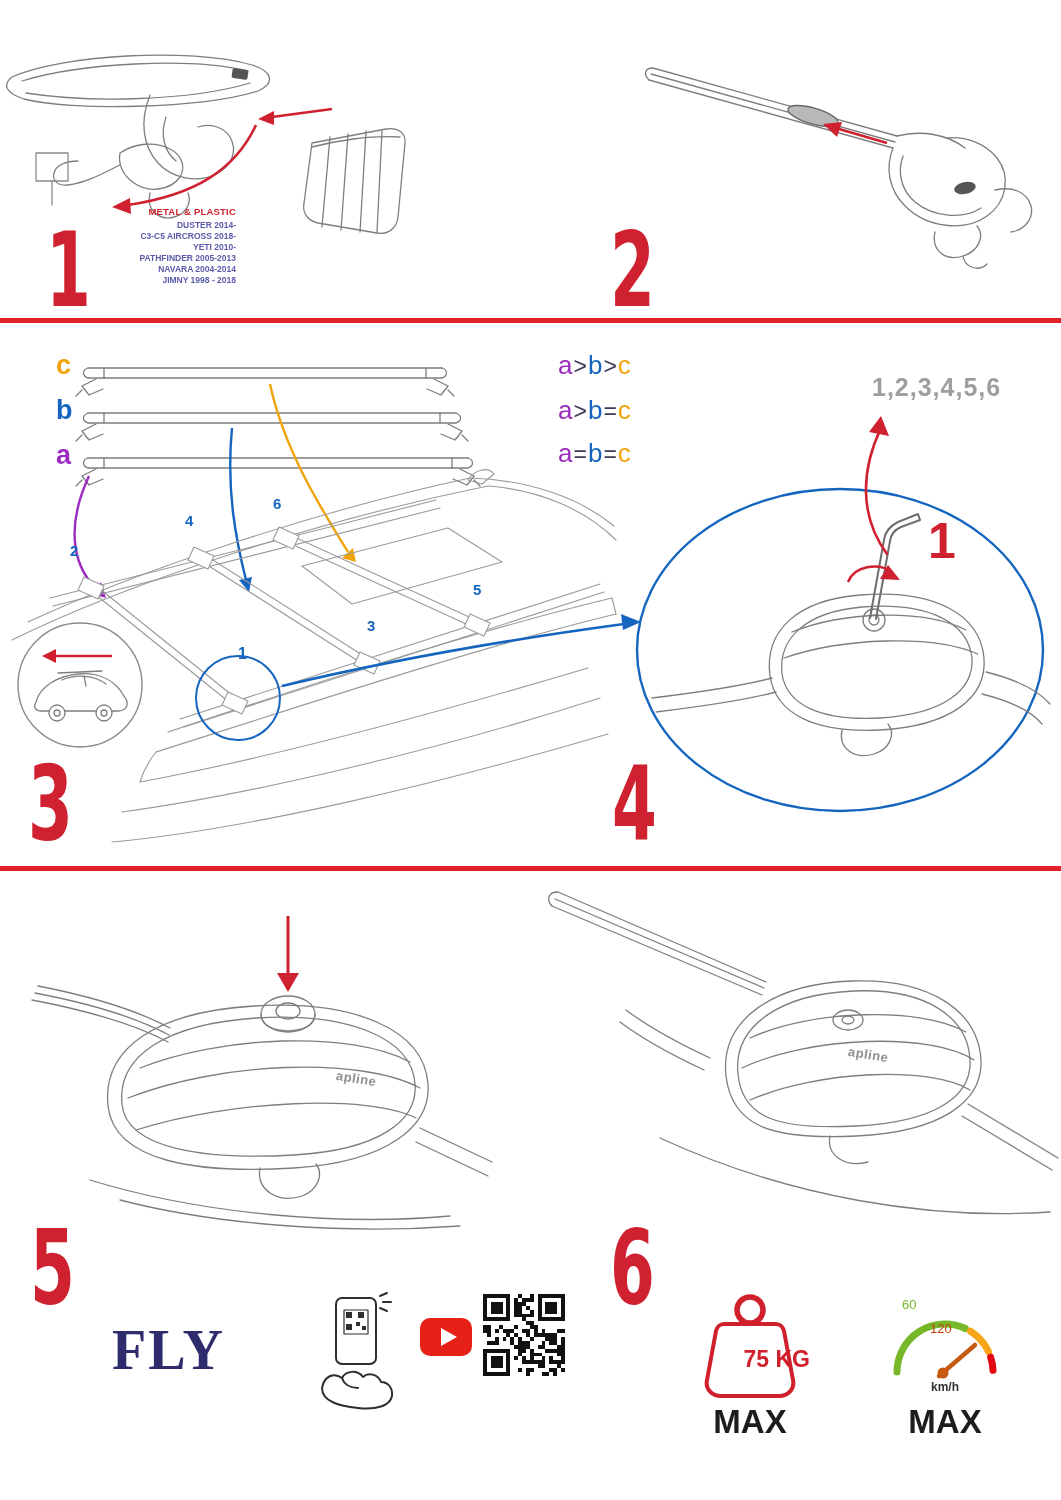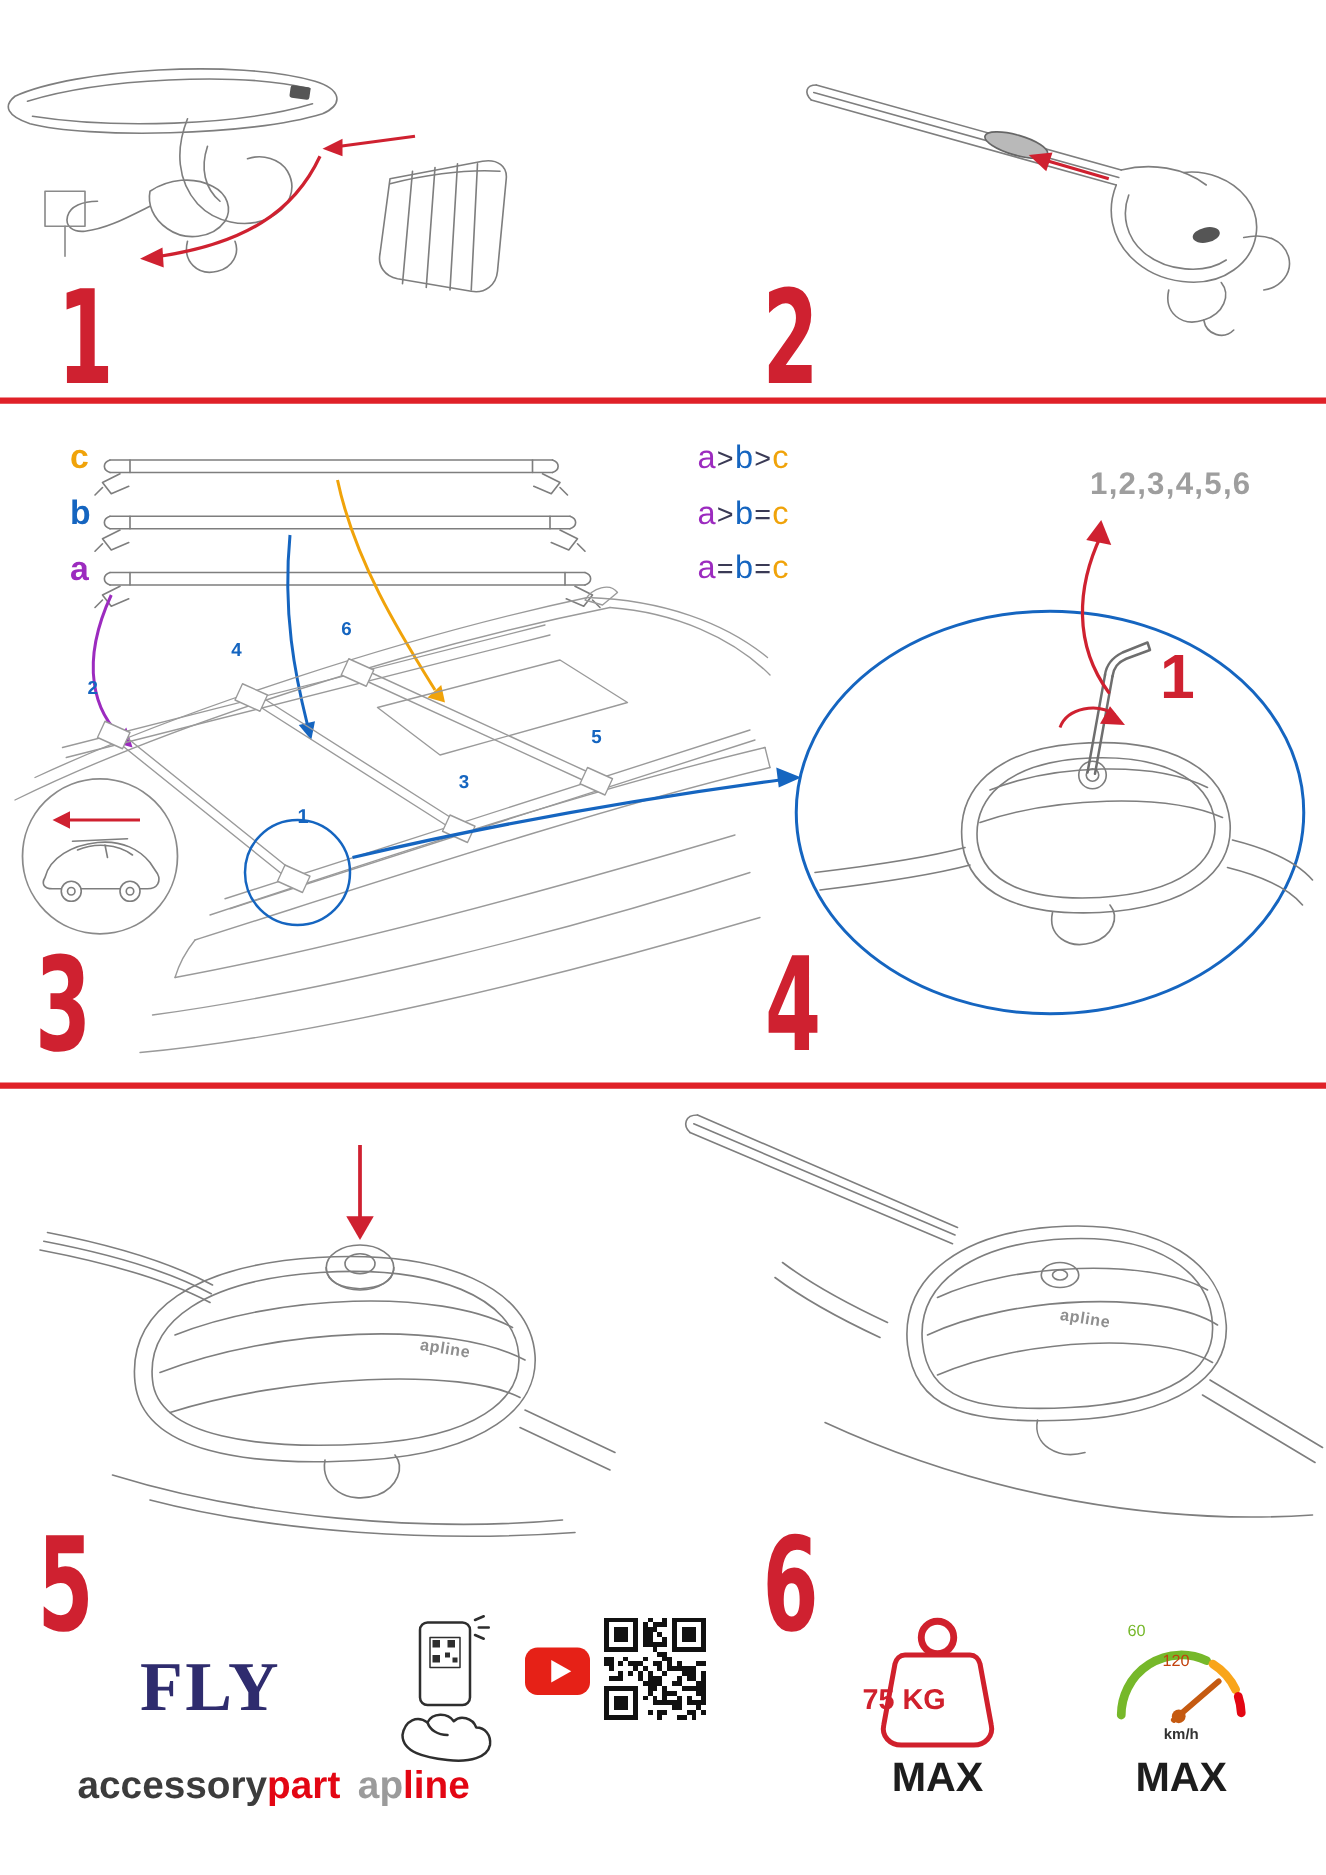--- a/index.html
+++ b/index.html
@@ -15,21 +15,21 @@
   .c-a{color:#9c2bbf}.c-b{color:#1565c0}.c-c{color:#f0a30a}
   .legend-row{position:absolute;left:558px;font-size:26px;font-weight:400;line-height:1}
   .legend-row .op{color:#3a3a55;font-size:23px;padding:0 1px}
   .posnum{position:absolute;color:#1565c0;font-size:15px;font-weight:700;line-height:1}
   .seq{position:absolute;left:872px;top:375px;font-size:25px;font-weight:700;color:#9e9e9e;letter-spacing:1px;line-height:1}
   .firstnum{position:absolute;left:928px;top:516px;font-size:50px;font-weight:700;color:#cf2130;line-height:1}
   .minilogo{position:absolute;font-size:13px;font-weight:700;color:#8f8f8f;letter-spacing:.5px;line-height:1}
   .fly{position:absolute;left:112px;top:1320px;width:110px;text-align:right;font-family:"Liberation Serif",serif;font-size:56px;font-weight:700;color:#2f2c6e;letter-spacing:2px;line-height:1.1}
   .brandline{position:absolute;left:62px;top:1412px;font-size:31px;font-weight:700;line-height:1}
   .w-acc{color:#3c3c3c}.w-part{color:#e30613}.w-ap{color:#9b9b9b;margin-left:14px}.w-line{color:#e30613}
-  .kgtext{position:absolute;left:690px;top:1348px;width:120px;text-align:left;color:#d0202c;font-size:23px;font-weight:700;line-height:1}
+  .kgtext{position:absolute;left:690px;top:1348px;width:120px;text-align:right;color:#d0202c;font-size:23px;font-weight:700;line-height:1}
   .maxtext{position:absolute;font-size:33px;font-weight:700;color:#1d1d1d;text-align:center;line-height:1}
   .speedlabel{position:absolute;font-size:13px;font-weight:400;line-height:1}
   .kmh{position:absolute;left:878px;top:1381px;width:134px;text-align:center;font-size:12px;font-weight:700;color:#333;line-height:1}
 </style>
 </head>
 <body>
 
 <div class="page">
 
   <svg class="draw" style="left:0;top:25px" width="430" height="285" viewBox="0 0 430 285">
@@ -55,20 +55,29 @@
     </g>
     <rect x="232" y="44" width="16" height="10" rx="2" fill="#555" transform="rotate(8 240 49)"></rect>
     <g>
       <path d="M332,84 L272,92" stroke="#cf2130" stroke-width="2.6" fill="none"></path>
       <polygon points="258,94 274,86 274,100" fill="#cf2130"></polygon>
       <path d="M256,100 C235,145 195,170 128,180" stroke="#cf2130" stroke-width="2.6" fill="none"></path>
       <polygon points="112,182 130,173 131,189" fill="#cf2130"></polygon>
     </g>
   </svg>
 
+  <div class="callout">
+    <div class="material">METAL &amp; PLASTIC</div>
+    <div class="model">DUSTER 2014-</div>
+    <div class="model">C3-C5 AIRCROSS 2018-</div>
+    <div class="model">YETI 2010-</div>
+    <div class="model">PATHFINDER 2005-2013</div>
+    <div class="model">NAVARA 2004-2014</div>
+    <div class="model">JIMNY 1998 - 2018</div>
+  </div>
 
   <div class="stepnum" style="left:46px;top:228px">1</div>
 
   <svg class="draw" style="left:635px;top:40px" width="426" height="250" viewBox="0 0 426 250">
     <g stroke="#7e7e7e" stroke-width="1.3" fill="none" stroke-linecap="round" stroke-linejoin="round">
       <path d="M18,28 L262,96"></path>
       <path d="M14,40 L258,108"></path>
       <path d="M16,34 L260,102"></path>
       <path d="M14,40 C8,34 10,28 18,28"></path>
       <ellipse cx="178" cy="76" rx="26" ry="8" transform="rotate(16 178 76)" fill="#b9b9b9" stroke="#666"></ellipse>
@@ -267,23 +276,20 @@
       <path d="M180,190 C150,176 120,160 96,142 M174,202 C144,188 114,172 90,154"></path>
       <path d="M438,236 L528,290 M432,248 L522,302"></path>
       <path d="M130,270 C260,330 400,352 520,344"></path>
       <path d="M300,268 C296,288 316,300 338,294"></path>
     </g>
   </svg>
   <span class="minilogo" style="left:848px;top:1048px;transform:rotate(9deg)">apline</span>
   <div class="stepnum" style="left:610px;top:1226px">6</div>
 
   <div class="fly">FLY</div>
-  <div class="brandline">
-    <span class="w-acc">accessory</span><span class="w-part">part</span><span class="w-ap">ap</span><span class="w-line">line</span>
-  </div>
 
   <svg class="draw" style="left:308px;top:1292px" width="95" height="120" viewBox="0 0 95 120">
     <g stroke="#2e2e2e" stroke-width="2" fill="none" stroke-linecap="round" stroke-linejoin="round">
       <rect x="28" y="6" width="40" height="66" rx="6"></rect>
       <rect x="36" y="18" width="24" height="24" stroke-width="1.2"></rect>
       <path d="M72,4 l7,-3 M75,10 l8,0 M72,16 l7,3"></path>
       <path d="M14,96 C16,84 26,80 34,86 C38,78 50,78 55,85 C60,80 70,82 73,90 C80,90 85,96 84,104 C82,114 68,118 50,116 C32,114 14,110 14,96 Z"></path>
       <path d="M34,86 C36,92 42,96 50,96"></path>
     </g>
     <g fill="#2e2e2e">

